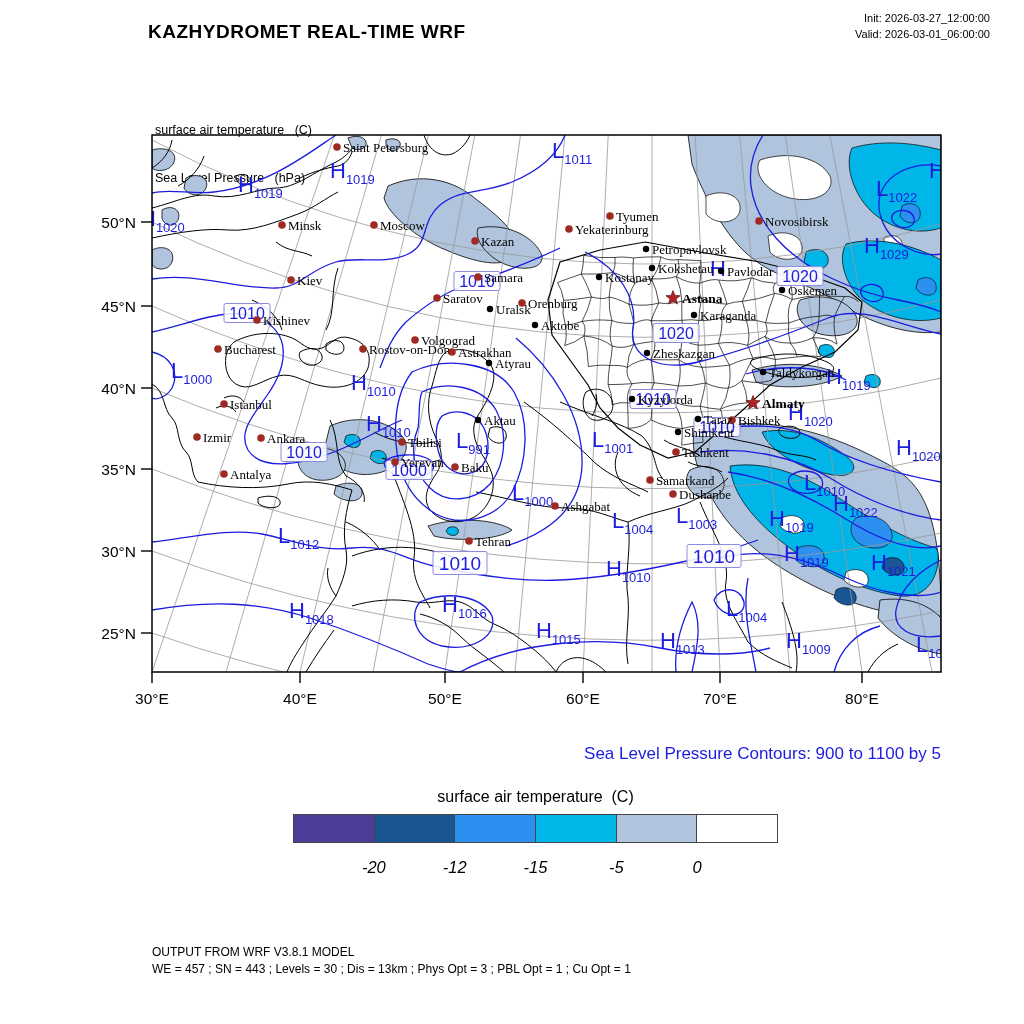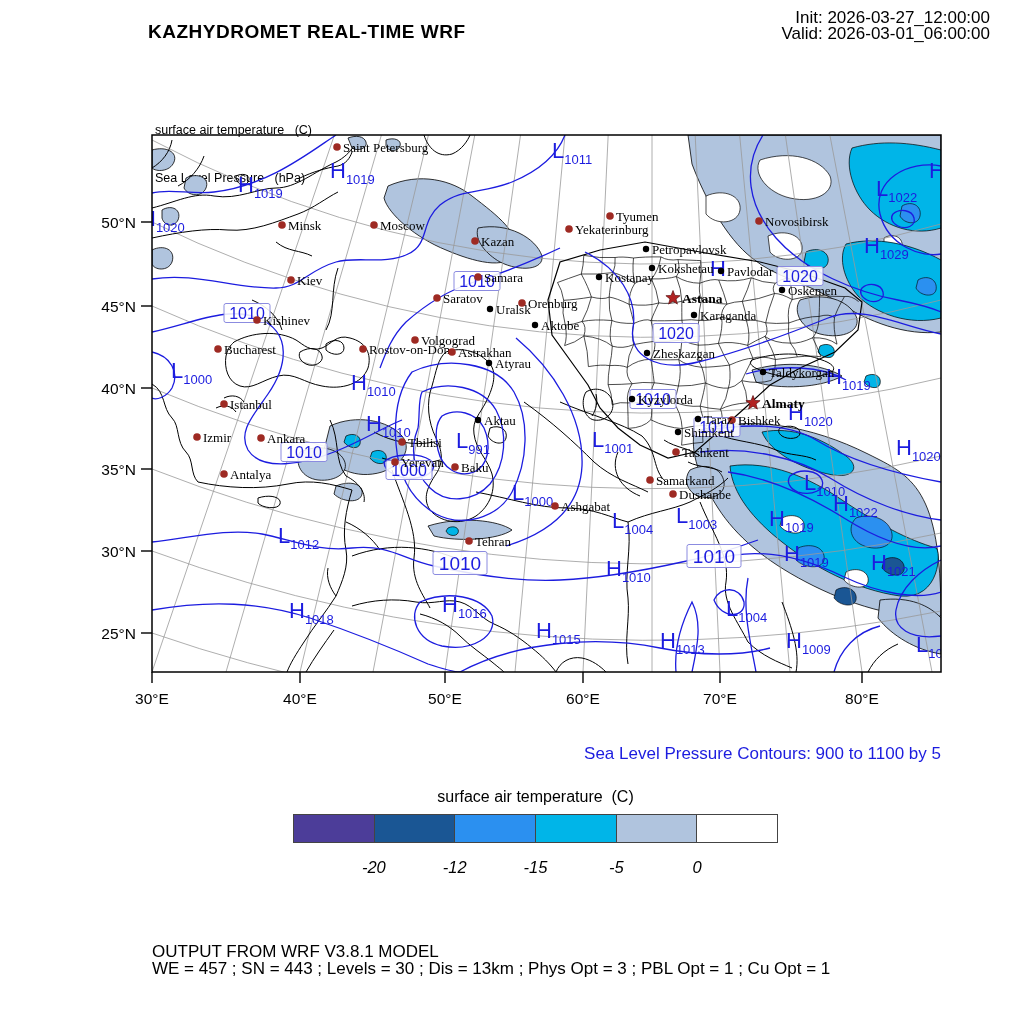--- a/index.html
+++ b/index.html
@@ -1,27 +1,27 @@
 <!DOCTYPE html>
 <html style="--c-blue: #1c1cdf; --c-light: #b0c4de; --c-cyan: #00b5e8; --c-bblue: #2b90f0; --c-dblue: #1a5694;"><head>
 <meta charset="utf-8">
 <style>
   html,body{margin:0;padding:0;background:#fff;}
   body{width:1024px;height:1024px;position:relative;font-family:"Liberation Sans",sans-serif;color:#000;overflow:hidden;}
   .abs{position:absolute;}
   #title{left:148px;top:21px;font-size:19px;font-weight:bold;letter-spacing:.5px;}
-  #runinfo{right:34px;top:10px;text-align:right;font-size:17px;line-height:16px;}
+  #runinfo{right:34px;top:10px;text-align:right;font-size:11px;line-height:16px;}
   #fieldlabels{left:155px;top:90px;font-size:12.5px;line-height:16px;white-space:pre;}
   #caption{left:0;top:720px;width:941px;text-align:right;font-size:17px;color:var(--c-blue);margin-top:24px;}
   #cbtitle{left:293px;top:788px;width:485px;text-align:center;font-size:16px;white-space:pre;}
   #cbar{left:293px;top:814px;width:485px;height:29px;display:flex;border:1px solid #444;box-sizing:border-box;}
   .cb-swatch{flex:1;border-right:1px solid #444;}
   .cb-swatch:last-child{border-right:none;}
   .cb-lab{position:absolute;top:858px;font-size:16.5px;transform:translateX(-50%);font-style:italic;}
-  #footer{left:152px;top:944px;font-size:17px;line-height:16.5px;}
+  #footer{left:152px;top:944px;font-size:12px;line-height:16.5px;}
   svg text{font-family:"Liberation Sans",sans-serif;}
   .citylab{font-family:"Liberation Serif",serif;font-size:13px;fill:#000;}
   .citylab.cap{font-weight:bold;font-size:13.5px;}
   .hl{fill:var(--c-blue);font-size:22px;}
   .hl .sub{font-size:13px;}
   .boxlab{fill:var(--c-blue);font-size:16px;text-anchor:middle;}
   .boxlab.big{font-size:19px;}
   .axlab{font-size:15.5px;fill:#000;}
   #graticule path, #graticule line{stroke:#999;stroke-width:.8;fill:none;}
   #land path{stroke:#000;stroke-width:1;fill:none;}

